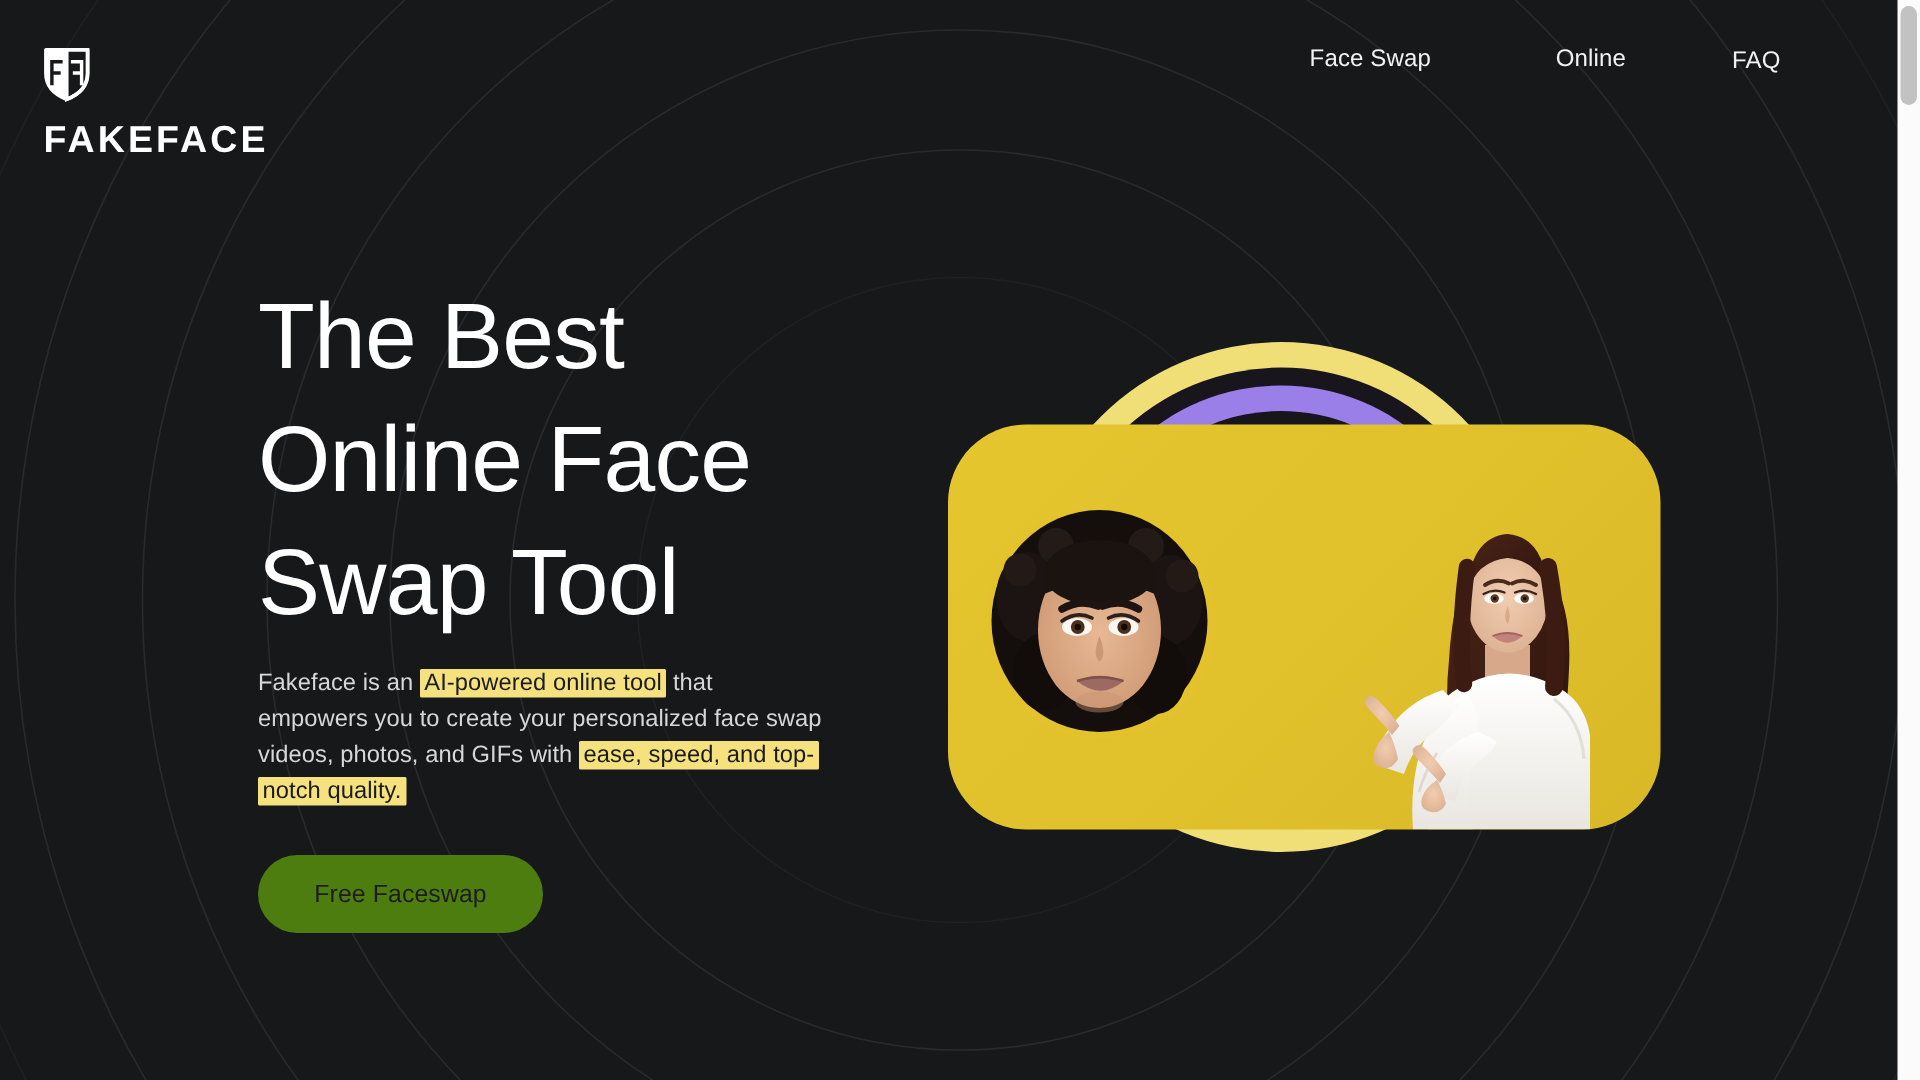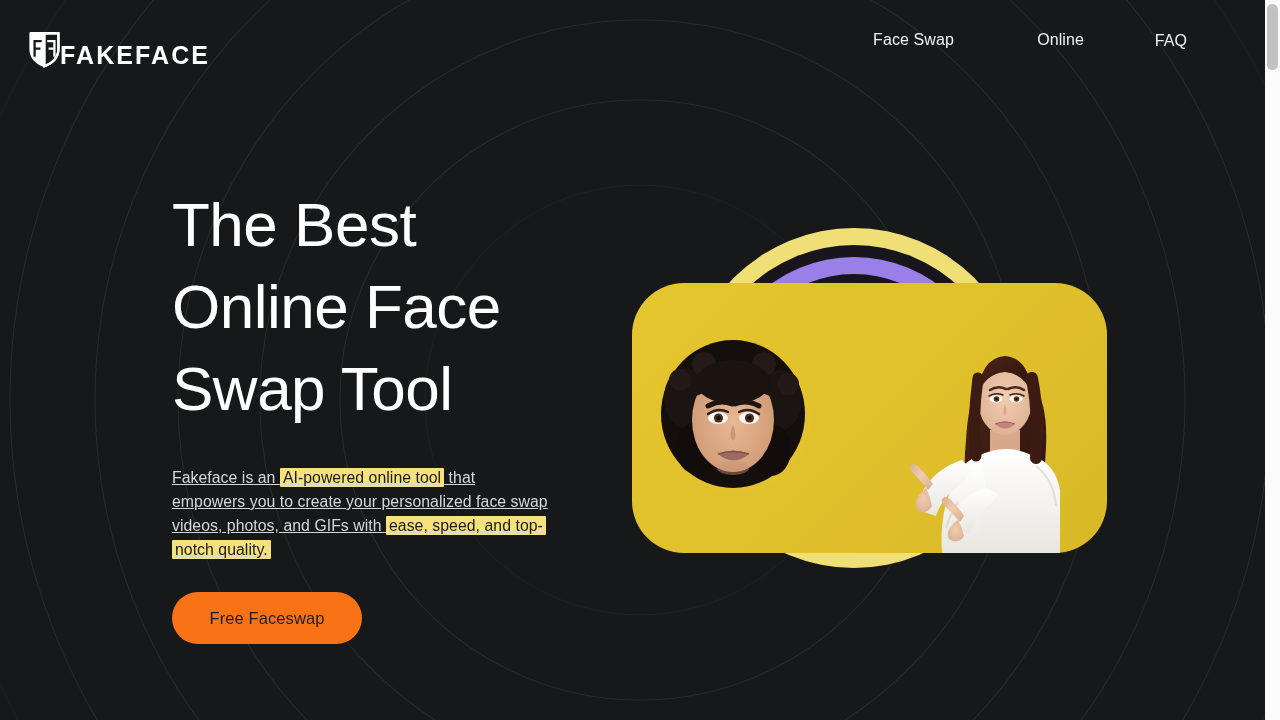--- a/index.html
+++ b/index.html
@@ -16,21 +16,21 @@
   
   .bg-arcs { position:absolute; inset:0; pointer-events:none; z-index:0; }
 
   
   .header {
     position:absolute; top:0; left:0; width:1280px; height:96px;
     display:flex; align-items:center; z-index:5;
   }
   .brand {
     position:absolute; left:29px; top:31px;
-    display:flex; align-items:flex-end; 
+    display:flex; align-items:flex-start; gap:13px;flex-direction:column;
   }
   .brand-mark { width:31px; height:37px; display:block; }
   .brand-name {
     color:#ffffff; font-size:25px; font-weight:bold;
     letter-spacing:2.1px; line-height:1;
     font-family:"Liberation Sans", sans-serif;
   }
   .nav {
     position:absolute; right:0; top:31px;
     display:flex; align-items:center;
@@ -48,38 +48,37 @@
   .hero-left { position:absolute; left:172px; top:184px; width:400px; z-index:4; }
   .hero-title {
     color:#ffffff;
     font-size:62px;
     line-height:82px;
     font-weight:400;
     letter-spacing:-0.5px;
     white-space:pre-line;
   }
   .hero-para {
-    margin-top:36px;
+    margin-top:14px;
     width:380px;
     color:#d7d7d7;
     font-size:15.8px;
     line-height:24px;
     letter-spacing:0.05px;
-    text-decoration:underline;
   }
   .hl {
     background:#f5e27e; color:#1b1b1b;
     padding:1px 3px; border-radius:1px;
     box-decoration-break:clone; -webkit-box-decoration-break:clone;
   }
   .cta {
     display:inline-flex; align-items:center; justify-content:center;
     margin-top:30px;
     width:190px; height:52px;
-    background:#f97316; color:#1d1d1d;
+    background:#4d7c0f; color:#1d1d1d;
     font-size:16.5px; font-weight:400;
     border:none; border-radius:26px;
     cursor:pointer; letter-spacing:0.1px;
   }
 
   
   .hero-visual {
     position:absolute; left:632px; top:200px;
     width:520px; height:400px; z-index:3;
   }

